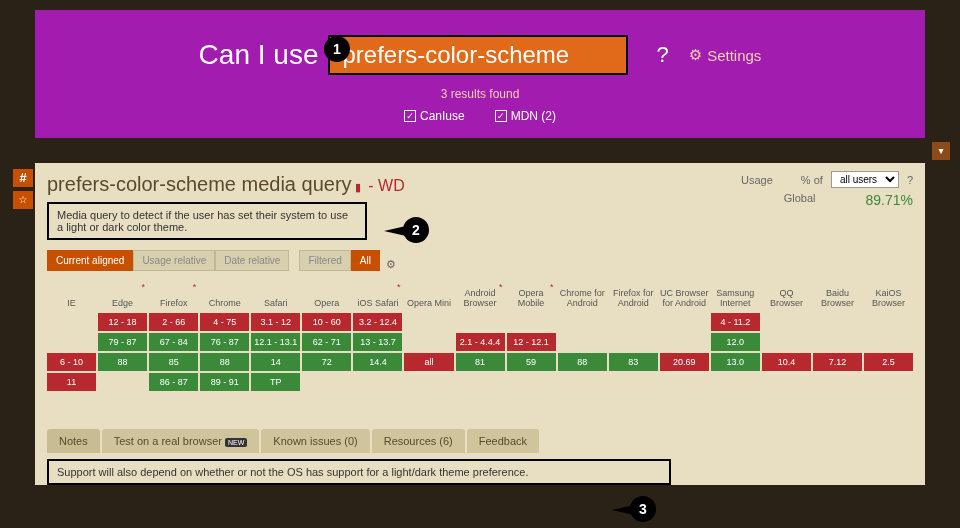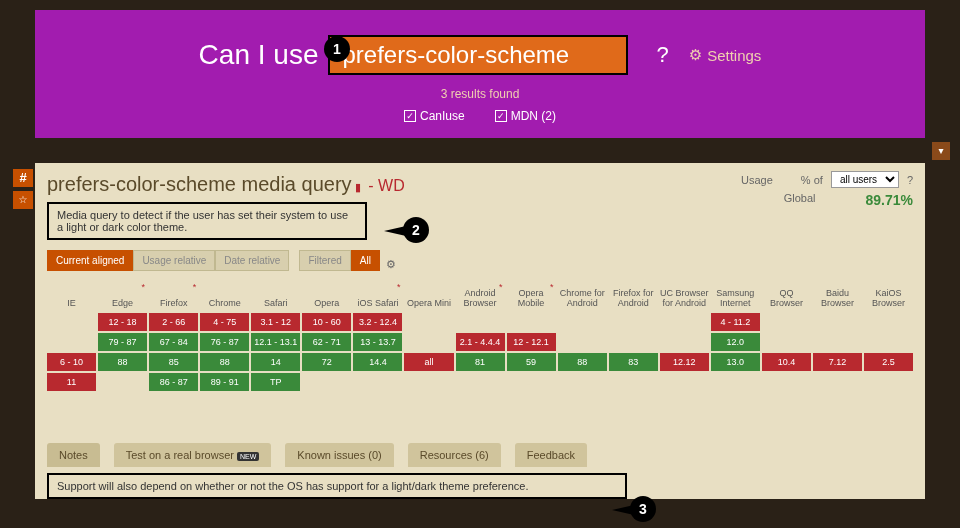--- a/index.html
+++ b/index.html
@@ -18,40 +18,40 @@
 .chk-box{width:12px;height:12px;border:1px solid #fff;display:inline-flex;align-items:center;justify-content:center;font-size:9px}
 .main{background:#e8dfc3;margin:25px 35px 0;padding:10px 12px 0;position:relative}
 .hash{position:absolute;left:-22px;top:6px;width:20px;height:18px;background:#c75000;color:#fff;text-align:center;line-height:18px;font-weight:bold;font-size:13px}
 .star{position:absolute;left:-22px;top:28px;width:20px;height:18px;background:#c75000;color:#fff;text-align:center;line-height:18px;font-size:10px}
 .feat-title{font-size:20px;color:#5a4a2a;font-weight:400}
 .wd{color:#b8292f;font-size:16px;margin-left:4px}
 .file-icon{color:#b8292f;font-size:11px}
 .usage{position:absolute;right:12px;top:8px;text-align:right;font-size:11px;color:#666}
 .usage-row{display:flex;align-items:center;gap:8px;margin-bottom:4px}
 .sel{background:#fff;border:1px solid #999;font-size:10px;padding:1px 4px}
-.pct{color:#3a8a3a;font-size:14px;font-weight:700}
+.pct{color:#3a8a3a;font-size:14px;font-weight:400}
 .desc{border:2px solid #000;padding:5px 8px;margin-top:6px;font-size:11px;width:320px;color:#333}
 .view-opts{margin-top:10px;display:flex;align-items:flex-end;gap:0;font-size:10px}
 .vo{padding:4px 8px;background:#d8cfae;border:1px solid #c0b890;color:#888}
 .vo.active{background:#c75000;color:#fff;border-color:#c75000}
 .vo-gap{width:10px}
 .gear2{margin-left:6px;color:#666;font-size:11px}
 .grid{margin-top:12px;display:flex;gap:2px;font-size:9px}
 .col{flex:1;text-align:center;min-width:0}
 .col-h{height:28px;font-size:9px;color:#555;line-height:1.1;display:flex;align-items:flex-end;justify-content:center;padding-bottom:2px;position:relative}
 .col-h.aster::after{content:"*";color:#b8292f;position:absolute;right:2px;top:0}
 .cell{height:18px;line-height:18px;margin-top:2px;color:#fff;font-size:9px;overflow:hidden;white-space:nowrap}
 .r{background:#b8292f}
 .g{background:#3a8a3a}
 .e{background:transparent}
-.tabs{margin-top:32px;display:flex;gap:14px;font-size:11px}
+.tabs{margin-top:18px;display:flex;gap:2px;font-size:11px}
 .tab{padding:6px 12px;background:#d0c49c;color:#5a4a2a;border-radius:3px 3px 0 0}
 .tab.active{background:#c8bc92}
 .new-badge{background:#333;color:#fff;font-size:7px;padding:1px 3px;margin-left:3px;border-radius:2px}
-.note{border:2px solid #000;padding:5px 8px;margin-top:6px;font-size:11px;width:580px;color:#333}
+.note{border:2px solid #000;padding:5px 8px;margin-top:6px;font-size:11px;width:624px;color:#333}
 .callout{position:absolute;background:#000;color:#fff;width:26px;height:26px;border-radius:50%;text-align:center;line-height:26px;font-size:14px;font-weight:bold;z-index:10}
 .callout-tail{position:absolute;width:0;height:0;z-index:9}
 .c1{left:324px;top:36px}
 .c2{left:403px;top:217px}
 .c2t{left:384px;top:226px;border-top:5px solid transparent;border-bottom:5px solid transparent;border-right:22px solid #000}
 .c3{left:630px;top:496px}
 .c3t{left:612px;top:505px;border-top:5px solid transparent;border-bottom:5px solid transparent;border-right:22px solid #000}
 .filter-icon{position:absolute;right:10px;top:142px;width:18px;height:18px;background:#8a4a1a;color:#fff;text-align:center;line-height:18px;font-size:10px}
 </style>
 </head>
@@ -213,21 +213,21 @@
         <div class="cell e"></div>
         <div class="cell e"></div>
         <div class="cell g">83</div>
         <div class="cell e"></div>
         <div class="cell e"></div>
       </div>
       <div class="col">
         <div class="col-h">UC Browser for Android</div>
         <div class="cell e"></div>
         <div class="cell e"></div>
-        <div class="cell r">12.12</div>
+        <div class="cell r">20.69</div>
         <div class="cell e"></div>
         <div class="cell e"></div>
       </div>
       <div class="col">
         <div class="col-h">Samsung Internet</div>
         <div class="cell r">4 - 11.2</div>
         <div class="cell g">12.0</div>
         <div class="cell g">13.0</div>
         <div class="cell e"></div>
         <div class="cell e"></div>

